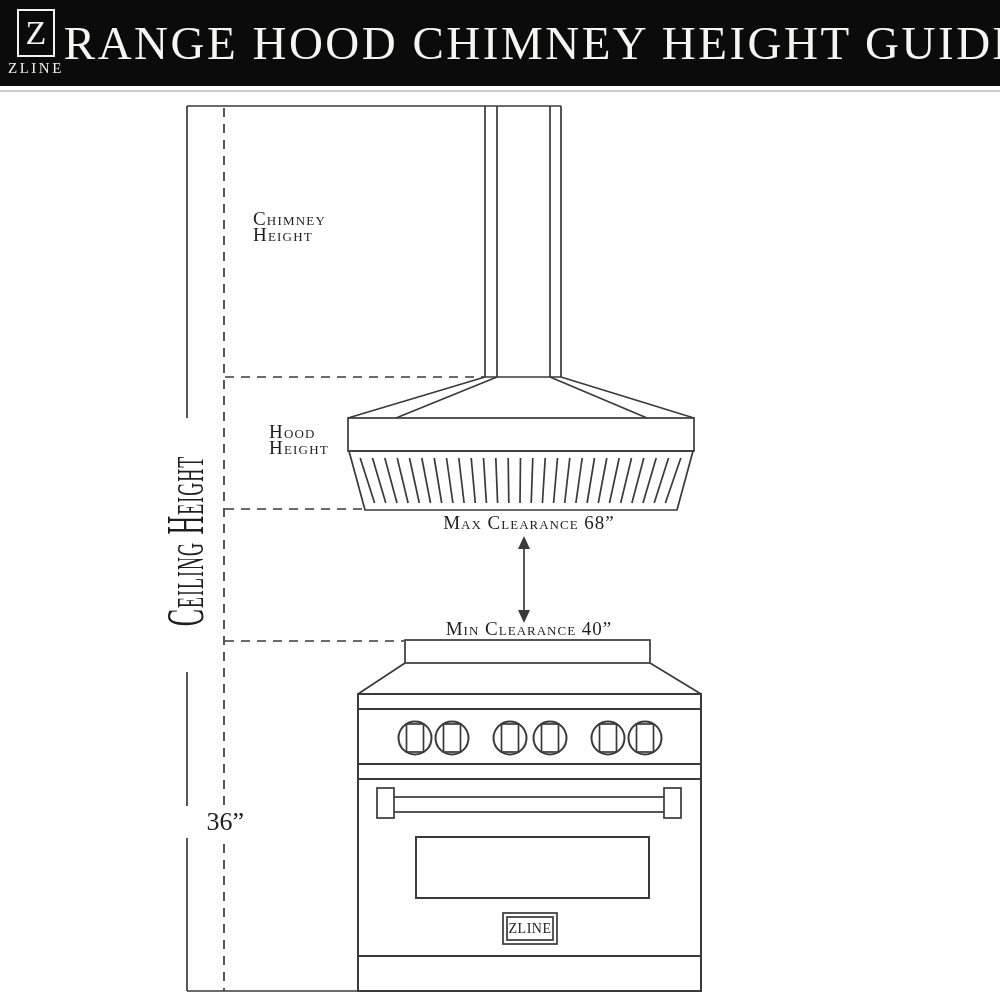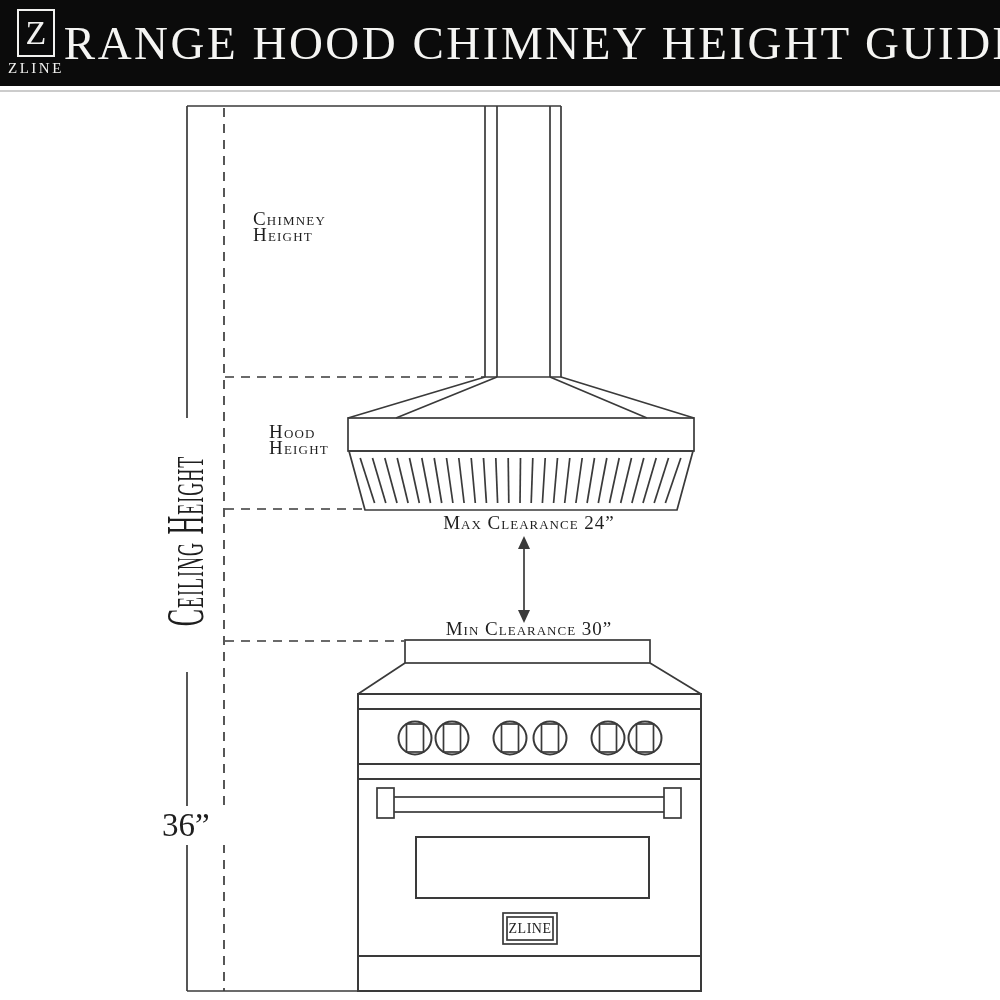--- a/index.html
+++ b/index.html
@@ -21,21 +21,21 @@
   .lbl{position:absolute;color:#1e1e1e;font-variant:small-caps;white-space:pre-line;}
   .lbl-stack{font-size:19px;line-height:15.5px;letter-spacing:1.2px;}
   .lbl-chimney{left:253px;top:211px;width:130px;}
   .lbl-hood{left:269px;top:424px;width:130px;}
   .lbl-ceiling{left:57px;top:526px;width:260px;height:30px;text-align:center;
                font-size:26px;letter-spacing:1px;line-height:30px;
                transform:rotate(-90deg) scaleY(2.05);transform-origin:center;}
   .lbl-clear{width:300px;text-align:center;font-size:19px;letter-spacing:1px;}
   .lbl-max{left:379px;top:512px;}
   .lbl-min{left:379px;top:618px;}
-  .lbl-floor{left:160px;top:806px;width:82px;text-align:left;font-size:33px;
+  .lbl-floor{left:160px;top:806px;width:82px;text-align:right;font-size:26px;
              font-variant:normal;background:#fff;padding:1px 2px;}
   .badge-text{position:absolute;left:503px;top:913px;width:54px;height:31px;
               display:flex;align-items:center;justify-content:center;
               font-size:14px;letter-spacing:0.5px;color:#1e1e1e;}
 </style>
 </head>
 <body>
 
 <div class="page">
 
@@ -156,19 +156,19 @@
           <rect x="507" y="917" width="46" height="23"></rect>
         </g>
       </g>
     </svg>
 
     <div class="lbl lbl-stack lbl-chimney">Chimney
 Height</div>
     <div class="lbl lbl-stack lbl-hood">Hood
 Height</div>
     <div class="lbl lbl-ceiling">Ceiling Height</div>
-    <div class="lbl lbl-clear lbl-max">Max Clearance 24”</div>
-    <div class="lbl lbl-clear lbl-min">Min Clearance 30”</div>
+    <div class="lbl lbl-clear lbl-max">Max Clearance 68”</div>
+    <div class="lbl lbl-clear lbl-min">Min Clearance 40”</div>
     <div class="lbl lbl-floor">36”</div>
     <div class="badge-text">ZLINE</div>
 
   </main>
 </div>
 
 </body></html>

